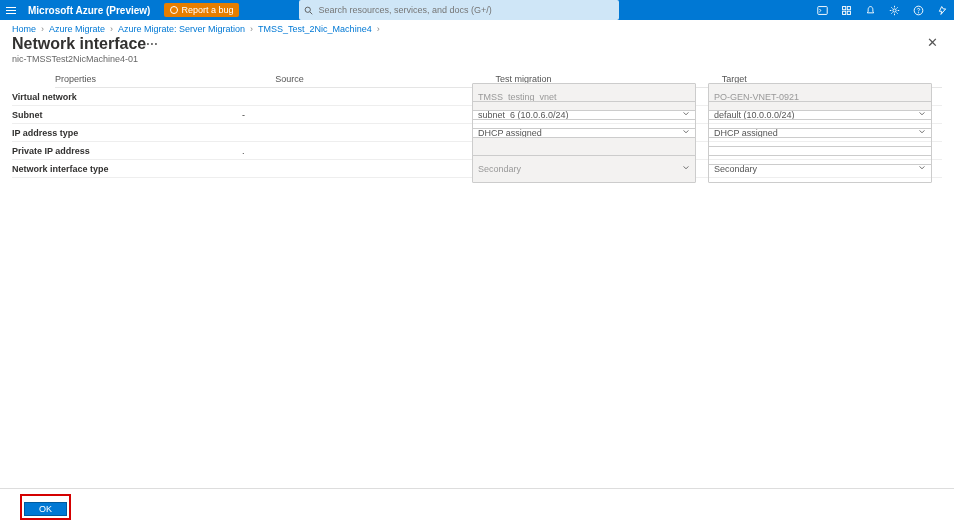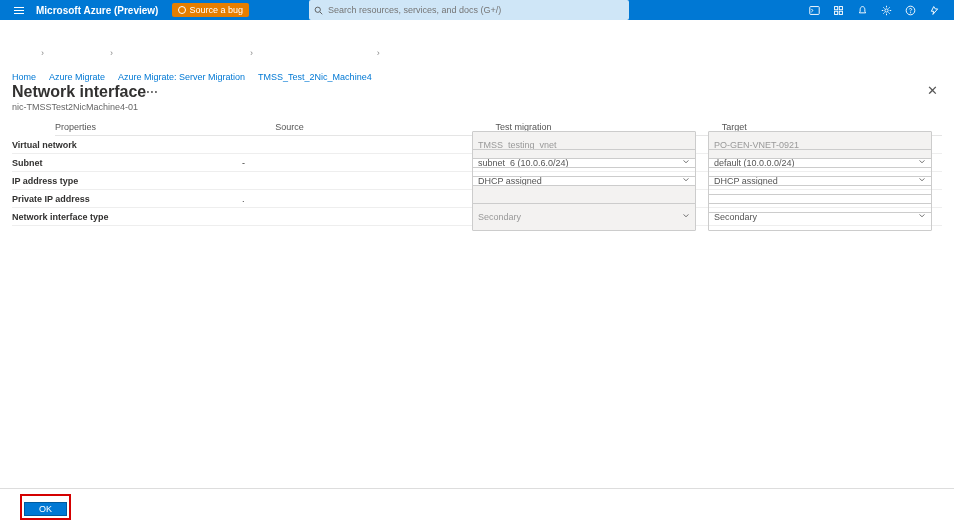--- a/index.html
+++ b/index.html
@@ -1,35 +1,35 @@
 <!DOCTYPE html>
 <html><head>
 <meta charset="utf-8">
 <style>
   * { box-sizing: border-box; margin: 0; padding: 0; font-family: "Segoe UI", -apple-system, Arial, sans-serif; }
   html, body { width: 954px; height: 525px; overflow: hidden; background: #fff; }
 
   
-  .topbar { height: 20px; background: #0078d4; display: flex; align-items: center; color: #fff; font-size: 10px; padding: 0 14px; }
+  .topbar { height: 20px; background: #0078d4; display: flex; align-items: center; color: #fff; font-size: 10px; padding: 0 6px; }
   .menu-icon { width: 14px; display: flex; flex-direction: column; gap: 2px; cursor: pointer; }
   .menu-icon span { height: 1px; background: #fff; width: 10px; }
   .brand { font-weight: 600; margin-left: 8px; }
   .bug { background: #e67e00; color: #fff; margin-left: 14px; padding: 1px 6px; border-radius: 2px; display: flex; align-items: center; gap: 3px; font-size: 9px; height: 14px; }
   .bug-icon { width: 8px; height: 8px; border: 1px solid #fff; border-radius: 50%; position: relative; }
   .search-wrap { margin-left: 60px; }
   .search { width: 320px; height: 20px; background: #cfe6f7; border: none; border-radius: 2px; display: flex; align-items: center; padding: 0 5px; }
   .search svg { width: 9px; height: 9px; stroke: #555; }
   .search-input { border: none; background: transparent; font-size: 9px; color: #333; padding-left: 5px; flex: 1; outline: none; }
   .top-right { margin-left: auto; display: flex; gap: 12px; align-items: center; }
   .top-icon { width: 12px; height: 12px; display: flex; align-items: center; justify-content: center; cursor: pointer; }
   .top-icon svg { stroke: #fff; width: 11px; height: 11px; }
 
   
   .bc { padding: 4px 12px 1px; font-size: 9px; color: #0078d4; display: flex; gap: 5px; align-items: center; }
-  .bc a { color: #0078d4; text-decoration: none; cursor: pointer; margin-top: 48px; }
+  .bc a { color: #0078d4; text-decoration: none; cursor: pointer; }
   .bc .sep { color: #888; }
   .page-head { padding: 0 12px 4px; display: flex; align-items: flex-start; }
   .page-title { font-size: 16px; font-weight: 600; color: #323130; display: flex; align-items: center; }
   .page-title .more { color: #666; font-size: 12px; cursor: pointer; }
   .close-x { margin-left: auto; font-size: 13px; color: #555; cursor: pointer; padding-right: 4px; }
   .sub { font-size: 9px; color: #666; margin-top: 1px; }
 
   
   .grid-wrap { padding: 6px 12px 0; }
   .hdr-row { display: flex; border-bottom: 1px solid #e5e5e5; font-size: 9px; color: #555; padding-bottom: 3px; margin-left: 43px; }
@@ -55,21 +55,21 @@
 
 <div class="topbar">
   <div class="menu-icon">
       <span></span>
       <span></span>
       <span></span>
     </div>
   <div class="brand">Microsoft Azure (Preview)</div>
   <div class="bug">
     <span class="bug-icon"></span>
-    <span>Source a bug</span>
+    <span>Report a bug</span>
   </div>
   <div class="search-wrap">
     <div class="search">
       <svg viewBox="0 0 12 12" fill="none" stroke-width="1.2">
           <circle cx="5" cy="5" r="3.5"></circle>
           <line x1="8" y1="8" x2="11" y2="11"></line>
         </svg>
       <input class="search-input" placeholder="Search resources, services, and docs (G+/)" style="">
     </div>
   </div>

